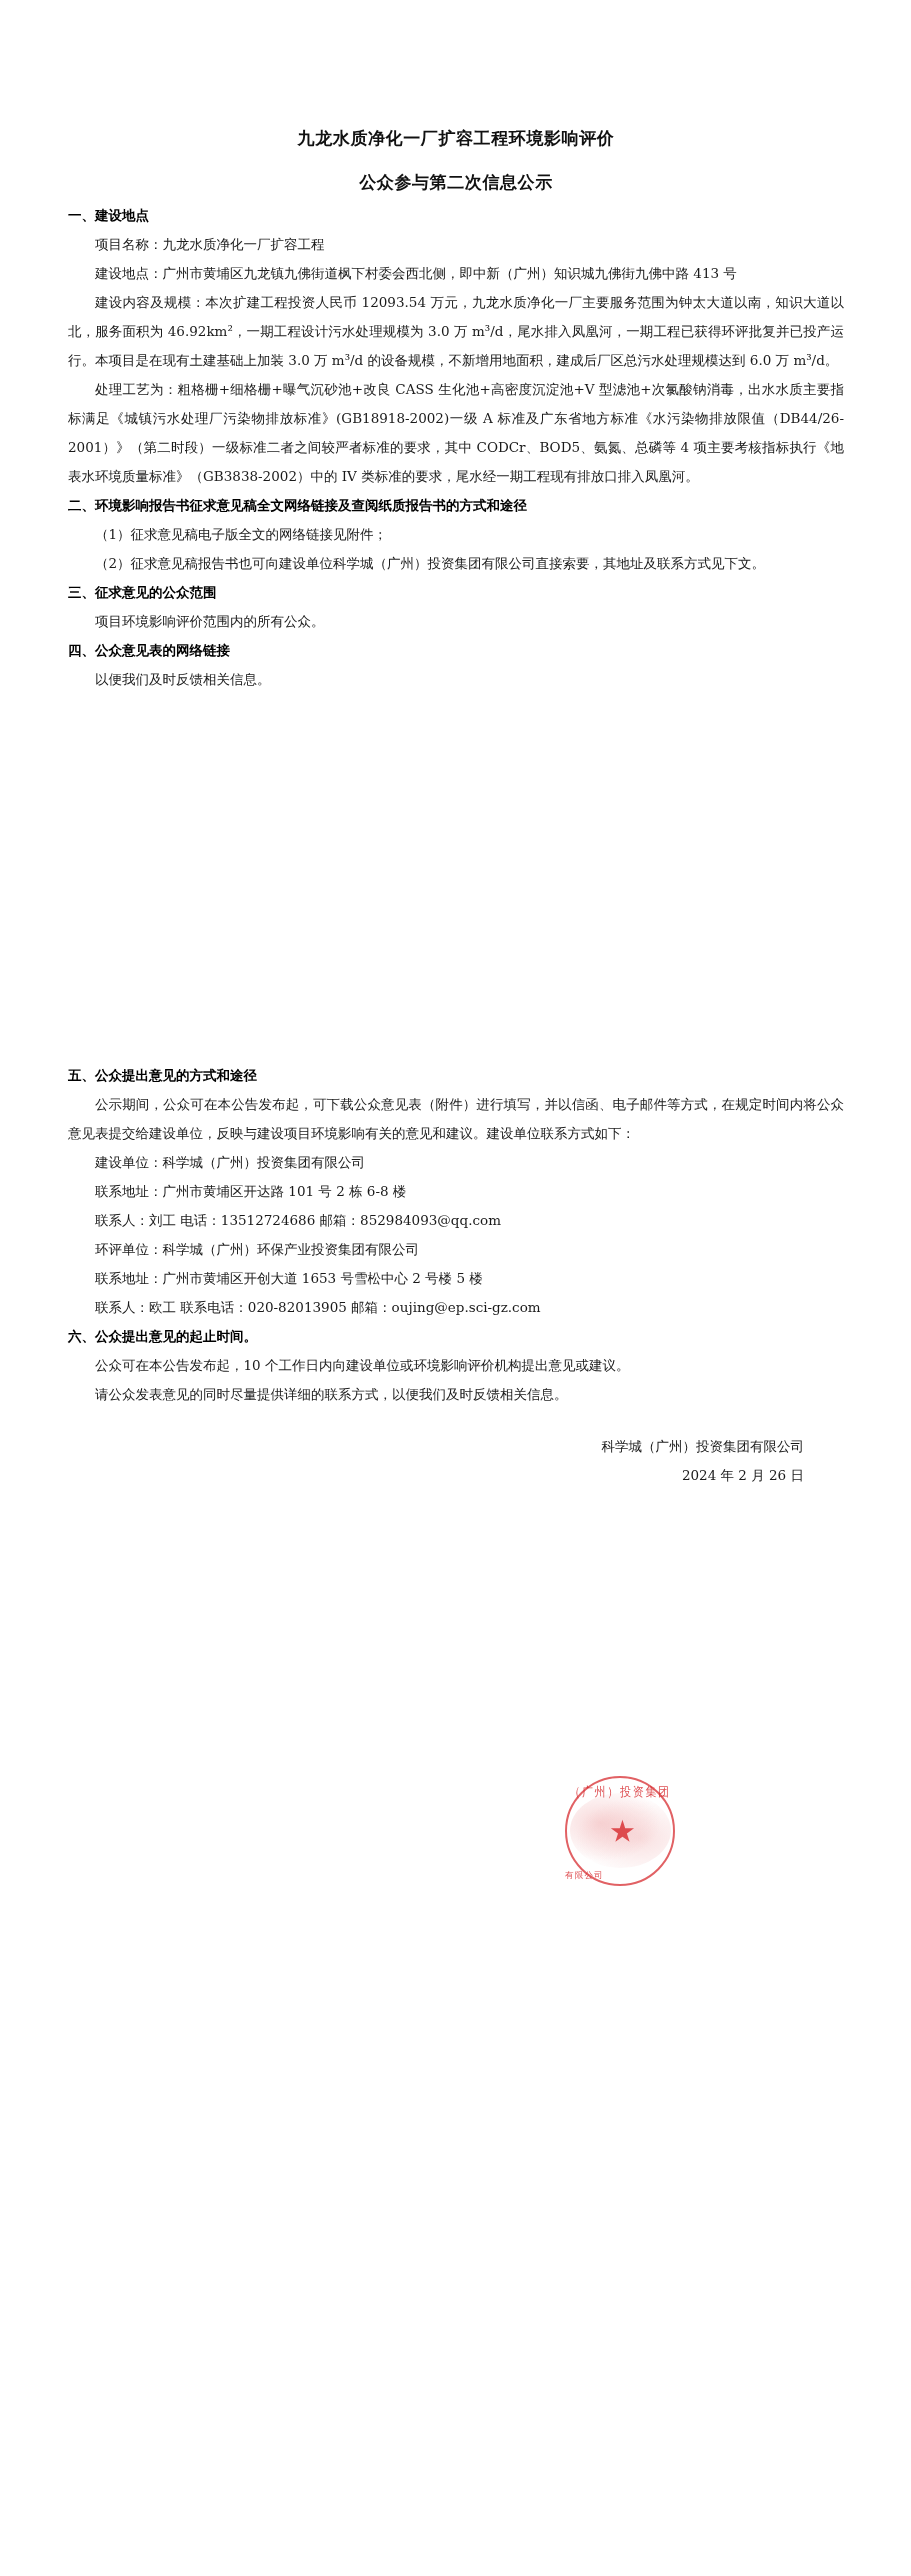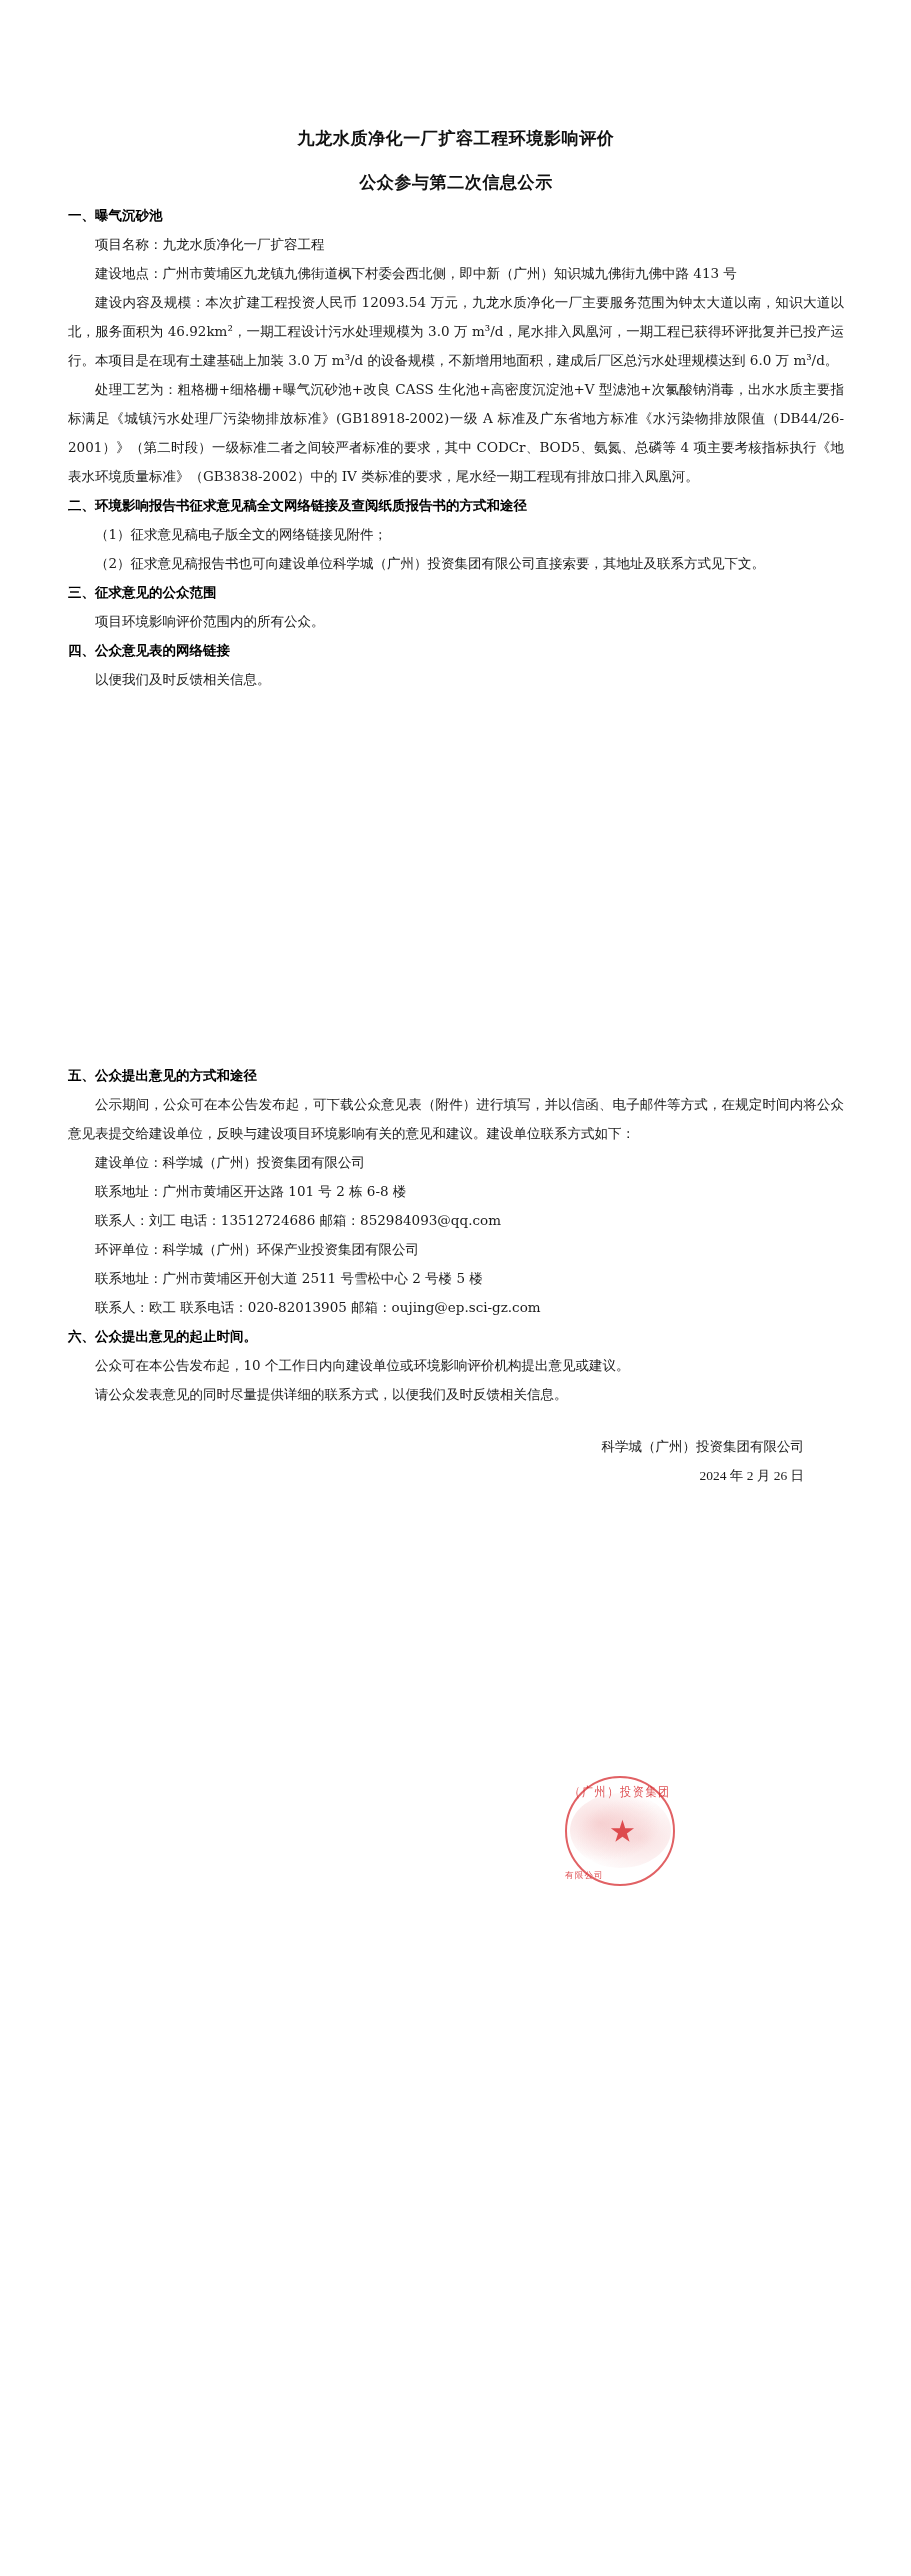--- a/index.html
+++ b/index.html
@@ -72,21 +72,20 @@
     margin-top:23px;
     text-align:right;
     padding-right:40px;
     position:relative;
   }
   .signature-block .sig-line {
     font-size:13.5px;
     line-height:29px;
     color:#1a1a1a;
     display:block;
-    font-family:Liberation Serif, serif;
   }
 
   
   .seal {
     position:absolute;
     left:565px;
     top:1776px;
     width:115px;
     height:115px;
     pointer-events:none;
@@ -142,21 +141,21 @@
 
 <div class="page">
   <div class="sheet">
 
     <div class="content">
 
       <h1 class="doc-title">九龙水质净化一厂扩容工程环境影响评价</h1>
       <h2 class="doc-subtitle">公众参与第二次信息公示</h2>
 
 
-      <h3 class="section">一、曝气沉砂池</h3>
+      <h3 class="section">一、建设地点</h3>
       <p class="indent1">项目名称：九龙水质净化一厂扩容工程</p>
       <p class="para">建设地点：广州市黄埔区九龙镇九佛街道枫下村委会西北侧，即中新（广州）知识城九佛街九佛中路 413 号</p>
       <p class="para">建设内容及规模：本次扩建工程投资人民币 12093.54 万元，九龙水质净化一厂主要服务范围为钟太大道以南，知识大道以北，服务面积为 46.92km²，一期工程设计污水处理规模为 3.0 万 m³/d，尾水排入凤凰河，一期工程已获得环评批复并已投产运行。本项目是在现有土建基础上加装 3.0 万 m³/d 的设备规模，不新增用地面积，建成后厂区总污水处理规模达到 6.0 万 m³/d。</p>
       <p class="para">处理工艺为：粗格栅+细格栅+曝气沉砂池+改良 CASS 生化池+高密度沉淀池+V 型滤池+次氯酸钠消毒，出水水质主要指标满足《城镇污水处理厂污染物排放标准》(GB18918-2002)一级 A 标准及广东省地方标准《水污染物排放限值（DB44/26-2001）》（第二时段）一级标准二者之间较严者标准的要求，其中 CODCr、BOD5、氨氮、总磷等 4 项主要考核指标执行《地表水环境质量标准》（GB3838-2002）中的 IV 类标准的要求，尾水经一期工程现有排放口排入凤凰河。</p>
 
       <h3 class="section">二、环境影响报告书征求意见稿全文网络链接及查阅纸质报告书的方式和途径</h3>
       <p class="indent1">（1）征求意见稿电子版全文的网络链接见附件；</p>
       <p class="para">（2）征求意见稿报告书也可向建设单位科学城（广州）投资集团有限公司直接索要，其地址及联系方式见下文。</p>
 
       <h3 class="section">三、征求意见的公众范围</h3>
@@ -166,21 +165,21 @@
       <p class="indent1">以便我们及时反馈相关信息。</p>
 
       <div class="spacer-lg"></div>
 
       <h3 class="section">五、公众提出意见的方式和途径</h3>
       <p class="para">公示期间，公众可在本公告发布起，可下载公众意见表（附件）进行填写，并以信函、电子邮件等方式，在规定时间内将公众意见表提交给建设单位，反映与建设项目环境影响有关的意见和建议。建设单位联系方式如下：</p>
       <p class="indent1">建设单位：科学城（广州）投资集团有限公司</p>
       <p class="indent1">联系地址：广州市黄埔区开达路 101 号 2 栋 6-8 楼</p>
       <p class="indent1">联系人：刘工    电话：13512724686          邮箱：852984093@qq.com</p>
       <p class="indent1">环评单位：科学城（广州）环保产业投资集团有限公司</p>
-      <p class="indent1">联系地址：广州市黄埔区开创大道 2511 号雪松中心 2 号楼 5 楼</p>
+      <p class="indent1">联系地址：广州市黄埔区开创大道 1653 号雪松中心 2 号楼 5 楼</p>
       <p class="indent1">联系人：欧工    联系电话：020-82013905    邮箱：oujing@ep.sci-gz.com</p>
 
       <h3 class="section">六、公众提出意见的起止时间。</h3>
       <p class="indent1">公众可在本公告发布起，10 个工作日内向建设单位或环境影响评价机构提出意见或建议。</p>
       <p class="indent1">请公众发表意见的同时尽量提供详细的联系方式，以便我们及时反馈相关信息。</p>
 
       <div class="signature-block">
         <span class="sig-line">科学城（广州）投资集团有限公司</span>
         <span class="sig-line">2024 年 2 月 26 日</span>
       </div>

